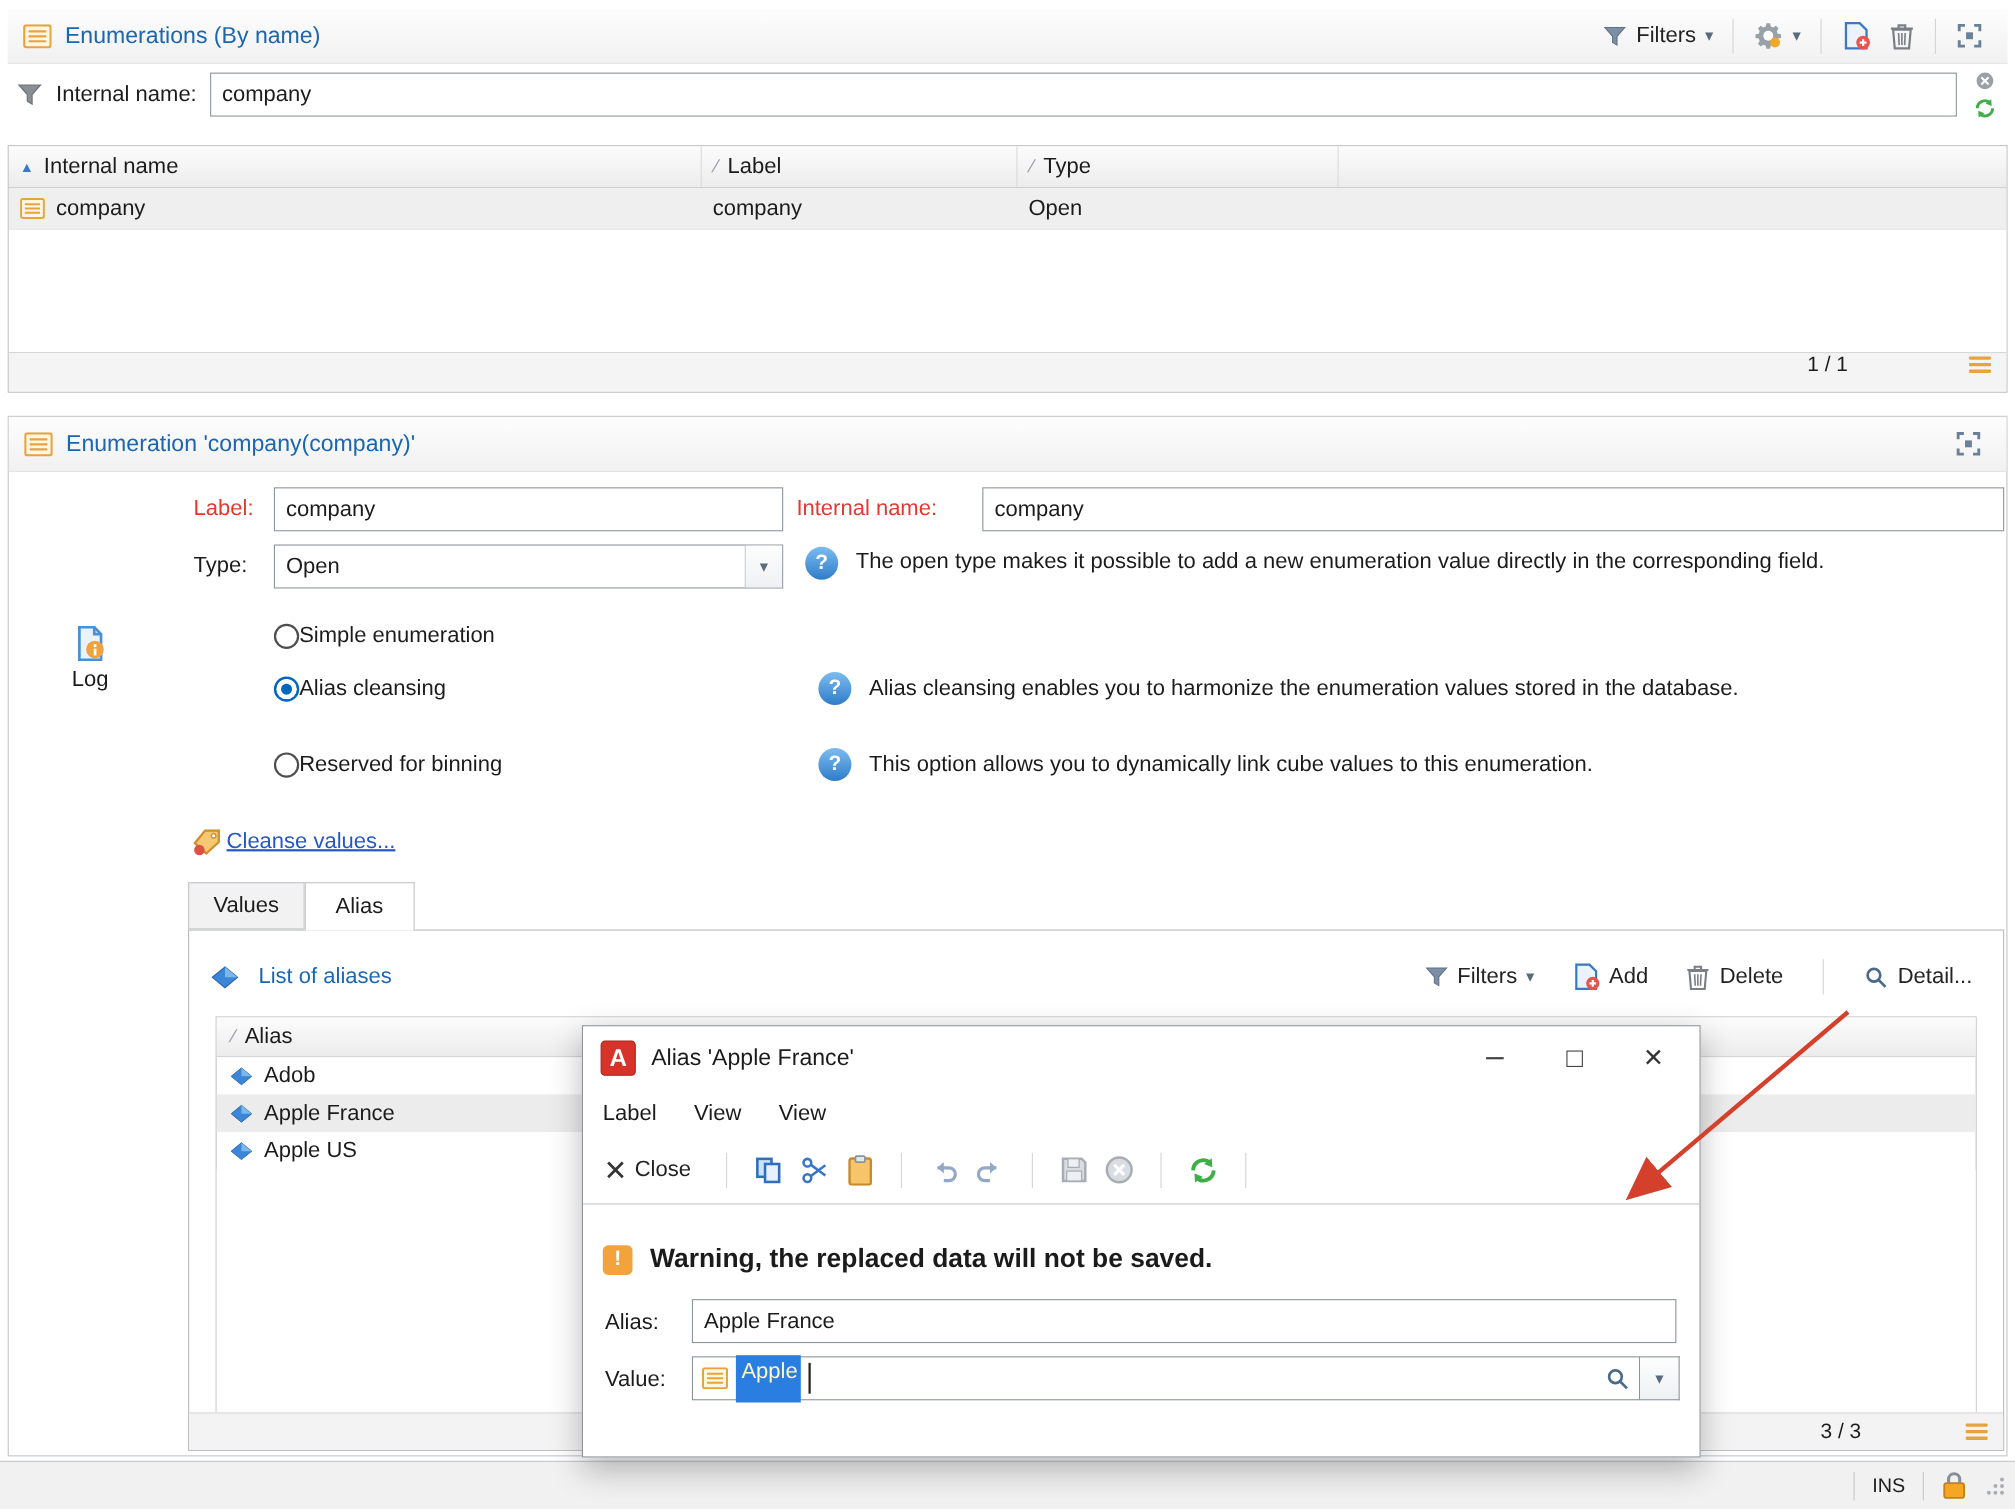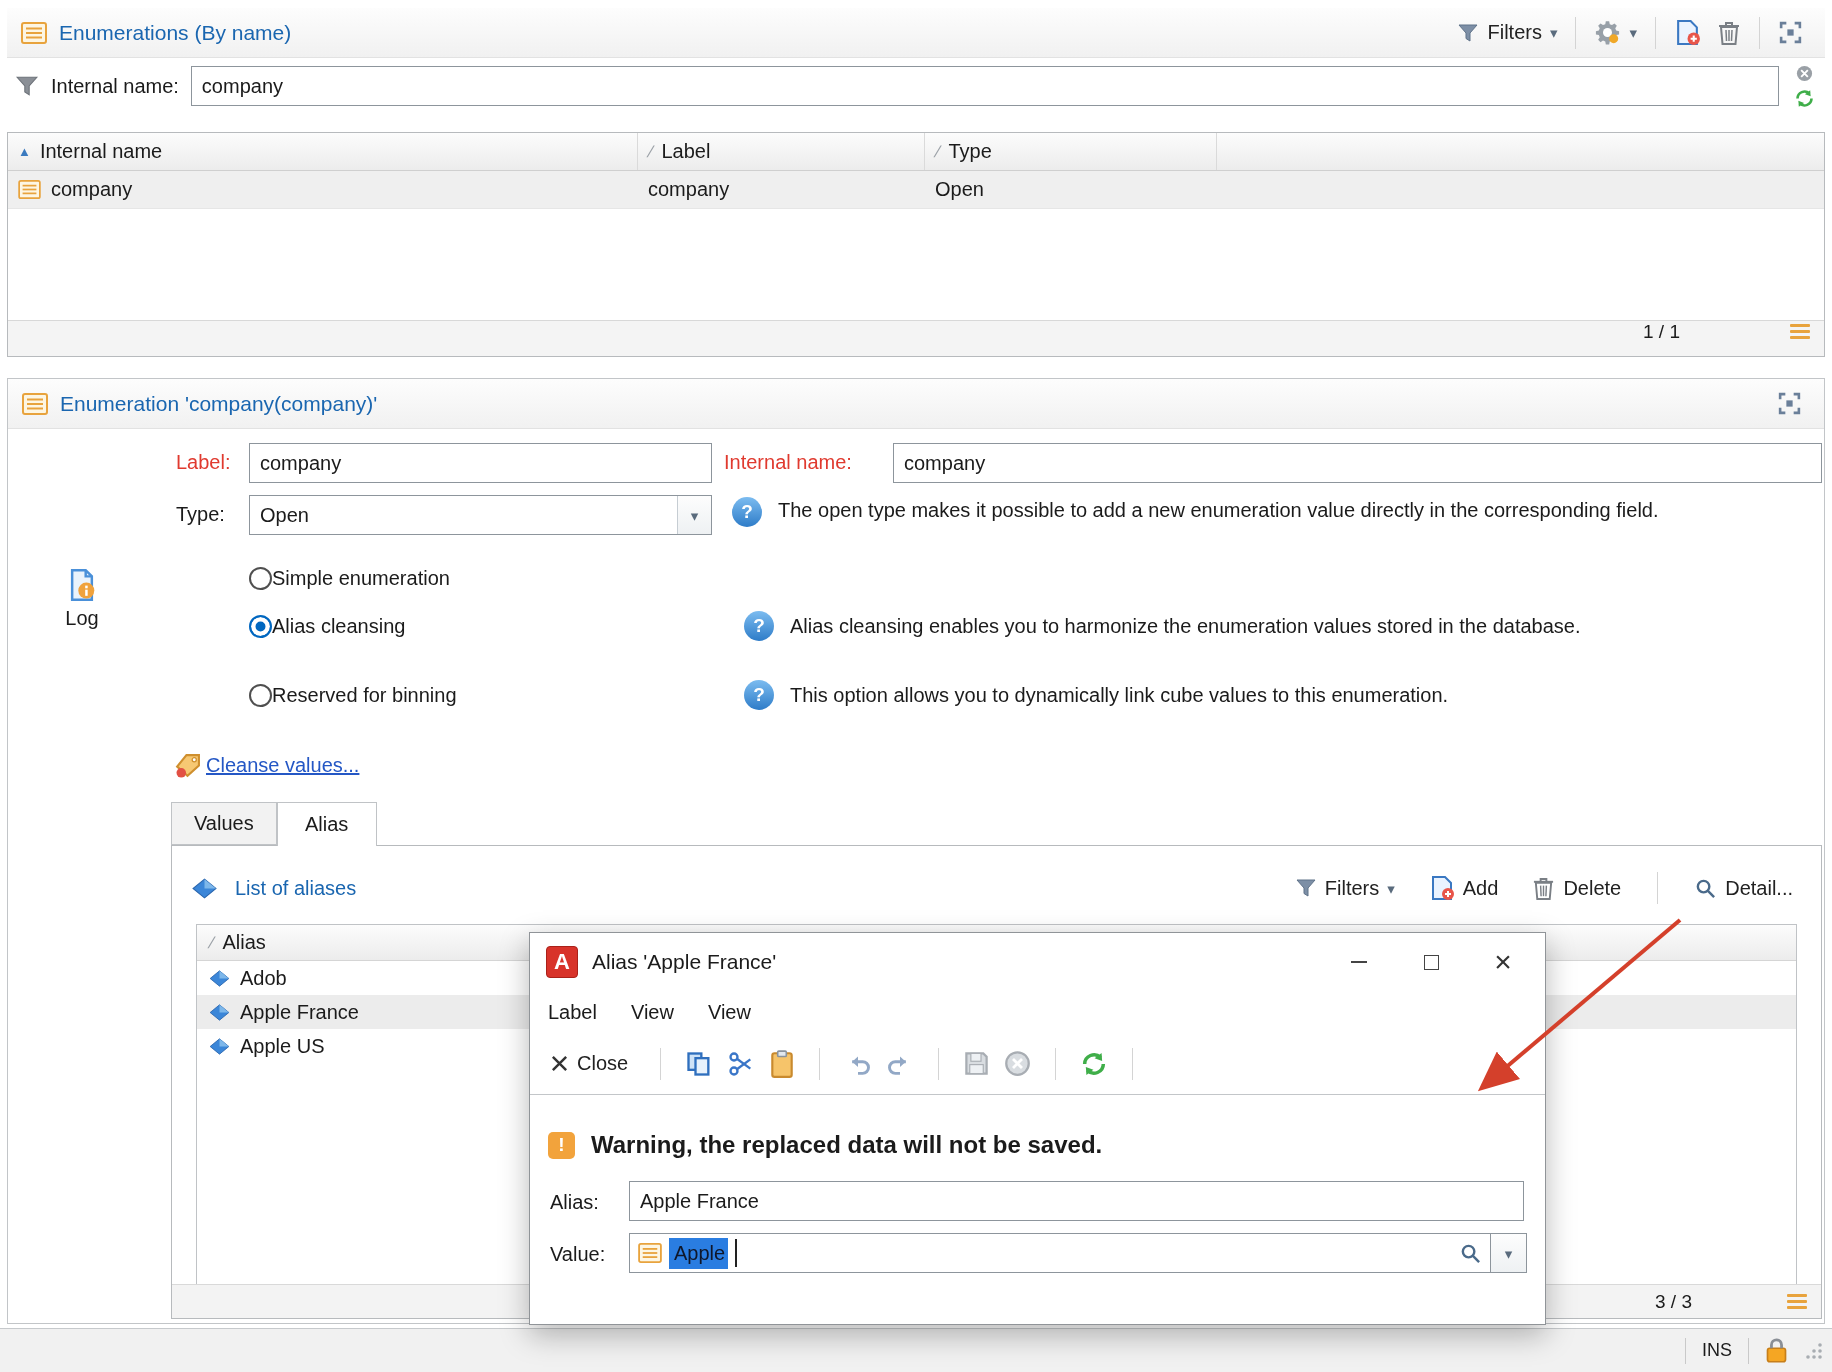--- a/index.html
+++ b/index.html
@@ -79,21 +79,21 @@
   .minbar{width:16px;height:2.5px;background:#444}
   .maxsq{width:15px;height:15px;border:1.8px solid #444}
   .closex{font-size:30px;line-height:1;color:#333}
   .dmenu{display:flex;align-items:center;height:42px;padding:0 18px;gap:34px}
   .dtool{display:flex;align-items:center;height:62px;padding:0 12px;gap:14px;border-bottom:1px solid #c3c6c9}
   .dwarn{position:absolute;left:18px;top:198px;display:flex;align-items:center;gap:16px}
   .warn-ic{width:27px;height:27px;background:var(--warning-orange,#f2a33c);border-radius:5px;color:#fff;font-weight:bold;font-size:19px;display:flex;align-items:center;justify-content:center;flex:none}
   .dwarn b{font-size:24px;white-space:nowrap}
   .dlabel{white-space:nowrap}
   .valuebox{display:flex;align-items:center;border:1px solid #8d959c;background:#fff;height:40px;width:862px;padding:0 8px;gap:7px}
-  .seltext{background:var(--selection-blue,#2a7de1);color:#0f172a;padding:4px 3px 4px 5px}
+  .seltext{background:var(--selection-blue,#2a7de1);color:#fef9c3;padding:4px 3px 16px 5px}
   .caret{width:2px;height:28px;background:#222}
   .dropbtn{width:36px;height:40px;border:1px solid #8d959c;border-left:none;display:flex;align-items:center;justify-content:center;background:linear-gradient(#fdfdfd,#eef1f3)}
 
   
   .statusbar{position:absolute;left:0;top:1328px;width:1832px;height:44px;background:#f1f1f1;border-top:1px solid #c6c9cc;display:flex;align-items:center;justify-content:flex-end;gap:16px;padding-right:8px;font-size:18px}
   .ssep{width:1px;height:26px;background:#c9c9c9}
 
   .arrow-overlay{position:absolute;left:0;top:0;pointer-events:none;z-index:9}
 </style>
 </head>

